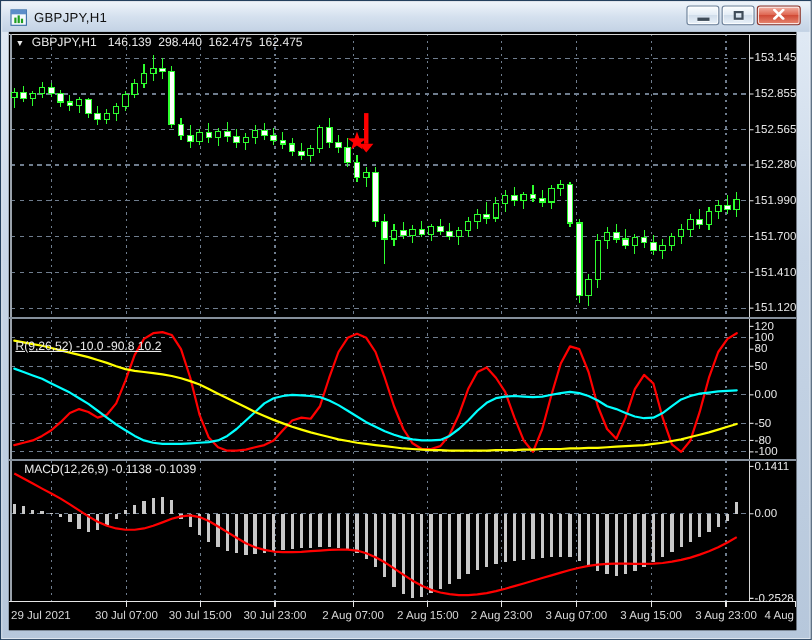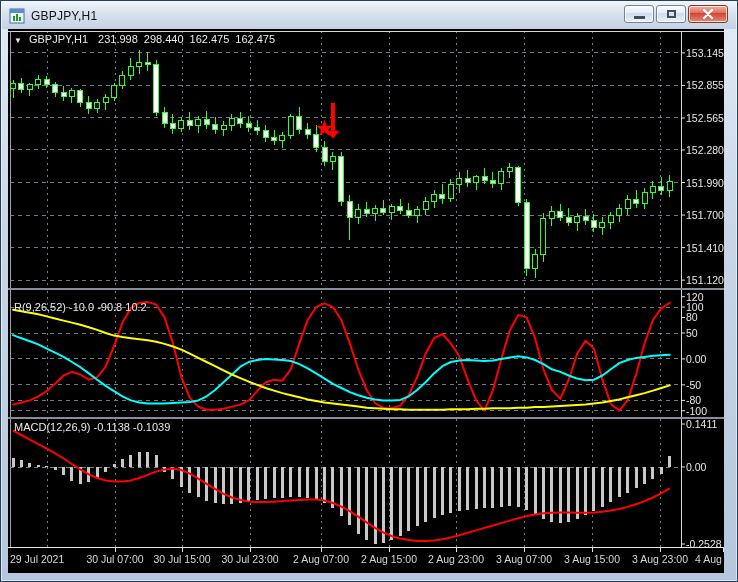--- a/index.html
+++ b/index.html
@@ -38,22 +38,22 @@
   .client {
     position:absolute; left:7px; top:28px; width:716px; height:544px;
     background:#000; overflow:hidden;
   }
   .client svg { display:block; }
   .hdr { position:absolute; font-size:11px; color:#eaeaea; white-space:nowrap; pointer-events:none; }
   .main-hdr { left:6px; top:4px; }
   .main-hdr .dd { font-size:8px; margin-right:7px; pointer-events:auto; }
   .main-hdr .num { margin-left:6px; }
   .main-hdr .sym { margin-right:4px; }
-  .osc-hdr  { left:6px; top:272px; }
-  .macd-hdr { left:6px; top:392px; }
+  .osc-hdr  { left:6px; top:280px;text-decoration:underline; }
+  .macd-hdr { left:14px; top:392px; }
 </style>
 </head>
 <body>
 
 <div class="stage">
   <div class="window">
 
     <div class="titlebar">
       <span class="app-icon">
         <svg width="16" height="16" viewBox="0 0 16 16">
@@ -455,20 +455,20 @@
             <line x1="584" y1="518" x2="584" y2="523" stroke="#e6e6e6" shape-rendering="crispEdges"></line>
             <text x="584" y="534" text-anchor="middle">3 Aug 15:00</text>
             <line x1="652" y1="518" x2="652" y2="523" stroke="#e6e6e6" shape-rendering="crispEdges"></line>
             <text x="652" y="534" text-anchor="middle">3 Aug 23:00</text>
             <line x1="715" y1="518" x2="715" y2="523" stroke="#e6e6e6" shape-rendering="crispEdges"></line>
             <text x="715" y="534" text-anchor="middle">4 Aug 07:00</text>
           </g>
         </svg>
 
       <div class="hdr main-hdr">
-        <span class="dd">▼</span><span class="sym">GBPJPY,H1</span><span class="num">231.998</span><span class="num">298.440</span><span class="num">162.475</span><span class="num">162.475</span>
+        <span class="dd">▼</span><span class="sym">GBPJPY,H1</span><span class="num">146.139</span><span class="num">298.440</span><span class="num">162.475</span><span class="num">162.475</span>
       </div>
       <div class="hdr osc-hdr">R(9,26,52) -10.0 -90.8 10.2</div>
       <div class="hdr macd-hdr">MACD(12,26,9) -0.1138 -0.1039</div>
     </div>
 
   </div>
 </div>
 
 </body></html>

